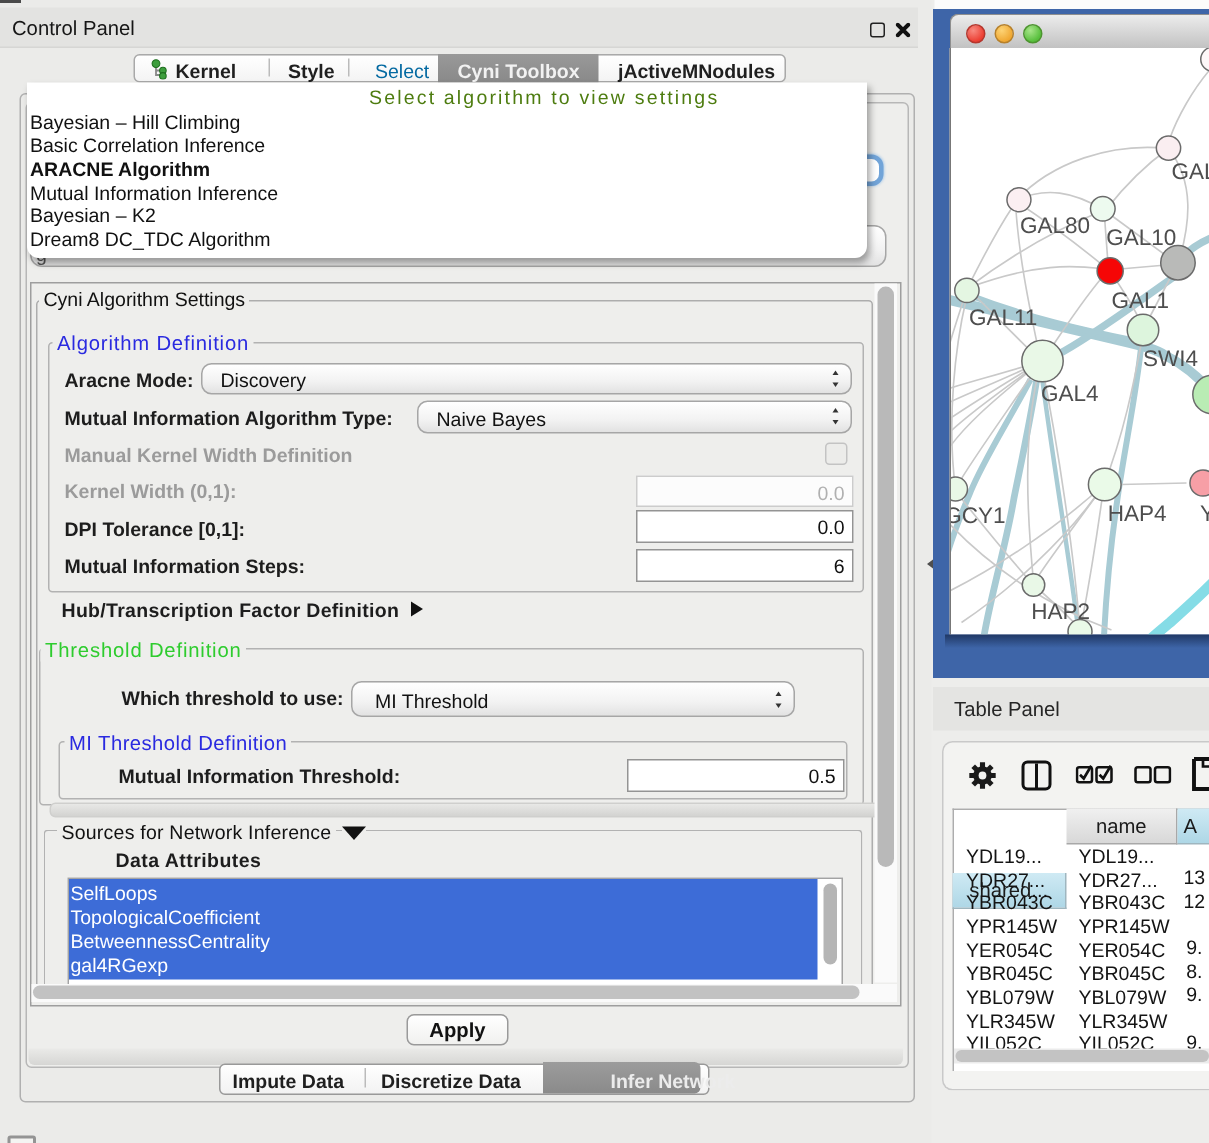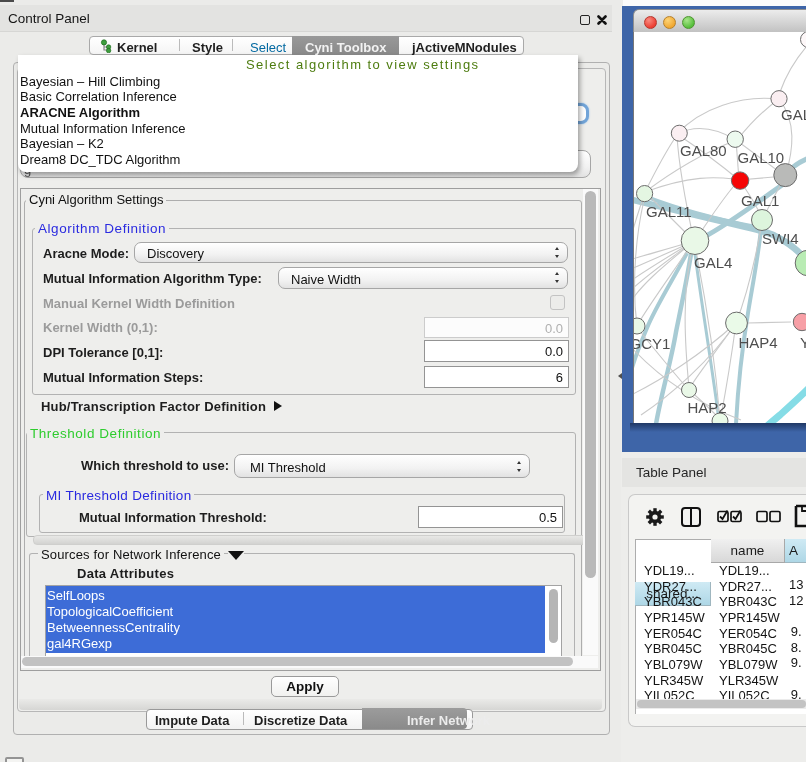--- a/index.html
+++ b/index.html
@@ -66,21 +66,21 @@
 <div class="gtitle" style="left:35px;top:220.5px;color:#2a2ae0;font-size:13.5px;letter-spacing:0.55px;">Algorithm Definition</div>
 
 <div class="lbl abs" style="left:43px;top:246px;">Aracne Mode:</div>
 <div class="combo" style="left:134px;top:241.5px;width:432px;height:19px;">
   <span class="ctext">Discovery</span>
     <span class="spin"></span>
   </div>
 
 <div class="lbl abs" style="left:43px;top:271px;">Mutual Information Algorithm Type:</div>
 <div class="combo" style="left:278px;top:266.5px;width:288px;height:20px;">
-  <span class="ctext" style="top:4.5px;">Naive Width</span>
+  <span class="ctext" style="top:4.5px;">Naive Bayes</span>
     <span class="spin"></span>
   </div>
 
 <div class="lbl abs dis" style="left:43px;top:296px;">Manual Kernel Width Definition</div>
 <div class="abs" style="left:550px;top:295px;width:13px;height:13px;background:#ececea;border:1px solid #c3c3c3;border-radius:3px;"></div>
 
 <div class="lbl abs dis" style="left:43px;top:320px;">Kernel Width (0,1):</div>
 <div class="tfield" style="left:424px;top:317px;width:143px;height:19px;border-color:#cccccc;background:#fcfcfc;">
     <span style="color:#b0b0b0;">0.0</span>
   </div>

